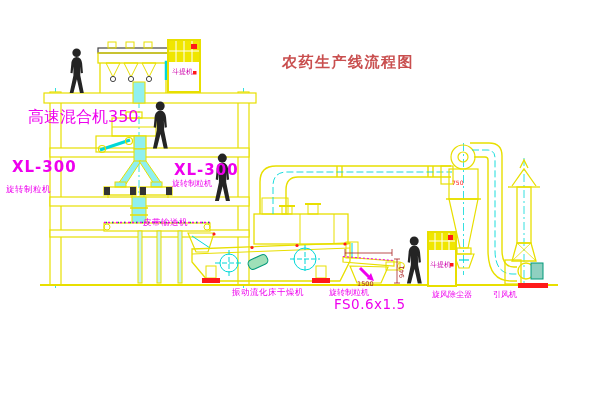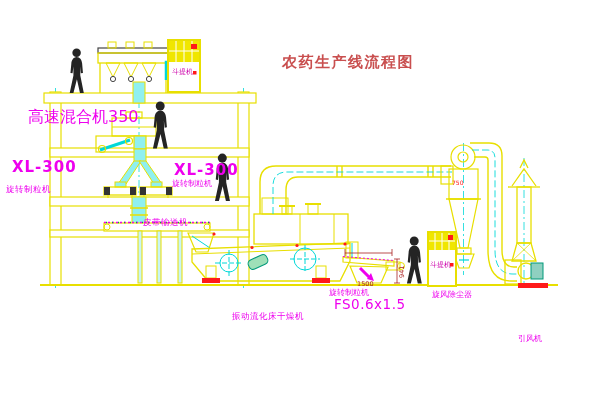--- a/index.html
+++ b/index.html
@@ -259,28 +259,28 @@
 <div class="lbl" style="left:28px;top:109px;font-size:16px;">高速混合机350</div>
 
 <div class="lbl lbl-model" style="left:12px;top:160px;">XL-300</div>
 <div class="lbl lbl-sm" style="left:6px;top:185px;">旋转制粒机</div>
 
 <div class="lbl lbl-model" style="left:174px;top:163px;">XL-300</div>
 <div class="lbl" style="left:172px;top:180px;font-size:8px;">旋转制粒机</div>
 
 <div class="lbl lbl-sm" style="left:143px;top:209px;margin-top:9px;">皮带输送机</div>
 
-<div class="lbl lbl-sm" style="left:232px;top:288px;margin-top:24px;">振动流化床干燥机</div>
+<div class="lbl lbl-sm" style="left:232px;top:288px;">振动流化床干燥机</div>
 
 <div class="lbl" style="left:329px;top:289px;font-size:8px;">旋转制粒机</div>
 <div class="lbl lbl-code" style="left:334px;top:298px;">FS0.6x1.5</div>
 
 <div class="lbl" style="left:432px;top:291px;font-size:8px;">旋风除尘器</div>
 
-<div class="lbl" style="left:518px;top:291px;font-size:8px;margin-top:44px;">引风机</div>
+<div class="lbl" style="left:493px;top:291px;font-size:8px;">引风机</div>
 
 <div class="lbl lbl-xs" style="left:172px;top:69px;color:#cc00aa;">斗提机</div>
 
 <div class="lbl lbl-xs" style="left:430px;top:262px;color:#cc00aa;">斗提机</div>
 
 <div class="lbl" style="left:452px;top:180px;font-size:6px;color:#ff1a1a;">750</div>
 
 <div class="lbl lbl-dim" style="left:357px;top:246px;margin-top:35px;">1500</div>
 
 <div class="lbl lbl-dim" style="left:399px;top:278px;transform:rotate(-90deg);transform-origin:left top;">941</div>

